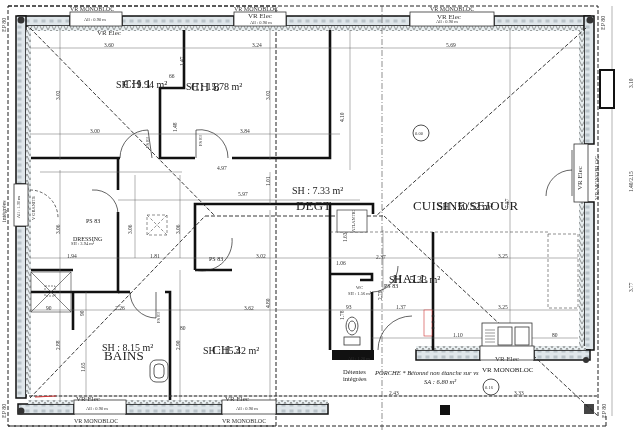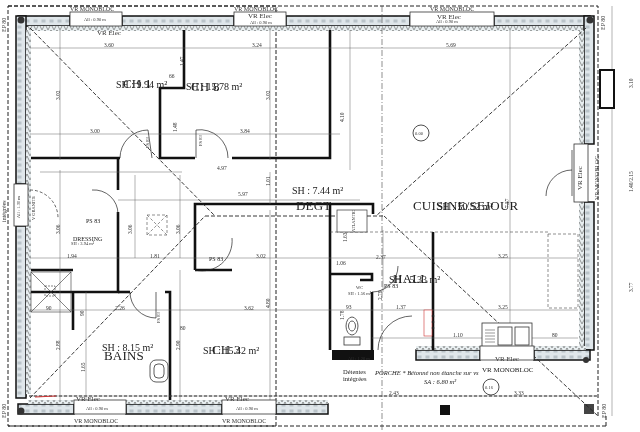--- a/index.html
+++ b/index.html
@@ -204,21 +204,21 @@
   <circle cx="491" cy="387" r="8" fill="#fff" stroke="#222" stroke-width="0.8"></circle>
 
   <line x1="35" y1="397" x2="56" y2="396" stroke="#c33" stroke-width="1.2"></line>
 </svg>
 
 <div class="lbl room" style="left:123px;top:68px;">CH 1</div>
 <div class="lbl area" style="left:116px;top:80px;">SH : 9.94 m²</div>
 <div class="lbl room" style="left:191px;top:71px;">CH 8</div>
 <div class="lbl area" style="left:186px;top:82px;">SH : 15.78 m²</div>
 <div class="lbl room" style="left:296px;top:190px;">DEGT</div>
-<div class="lbl area" style="left:292px;top:186px;">SH : 7.44 m²</div>
+<div class="lbl area" style="left:292px;top:186px;">SH : 7.33 m²</div>
 <div class="lbl room" style="left:413px;top:190px;">CUISINE/SEJOUR</div>
 <div class="lbl area" style="left:437px;top:202px;">SH : 50.52 m²</div>
 <div class="lbl" style="left:73px;top:236px;font-size:6px;">DRESSING</div>
 <div class="lbl tiny" style="left:71px;top:242px;">SH : 3.94 m²</div>
 <div class="lbl room" style="left:393px;top:263px;">HALL</div>
 <div class="lbl area" style="left:389px;top:275px;">SH : 5.33 m²</div>
 <div class="lbl tiny" style="left:356px;top:286px;">WC</div>
 <div class="lbl tiny" style="left:348px;top:292px;">SH : 1.56 m²</div>
 <div class="lbl room" style="left:104px;top:340px;">BAINS</div>
 <div class="lbl area" style="left:102px;top:343px;">SH : 8.15 m²</div>

